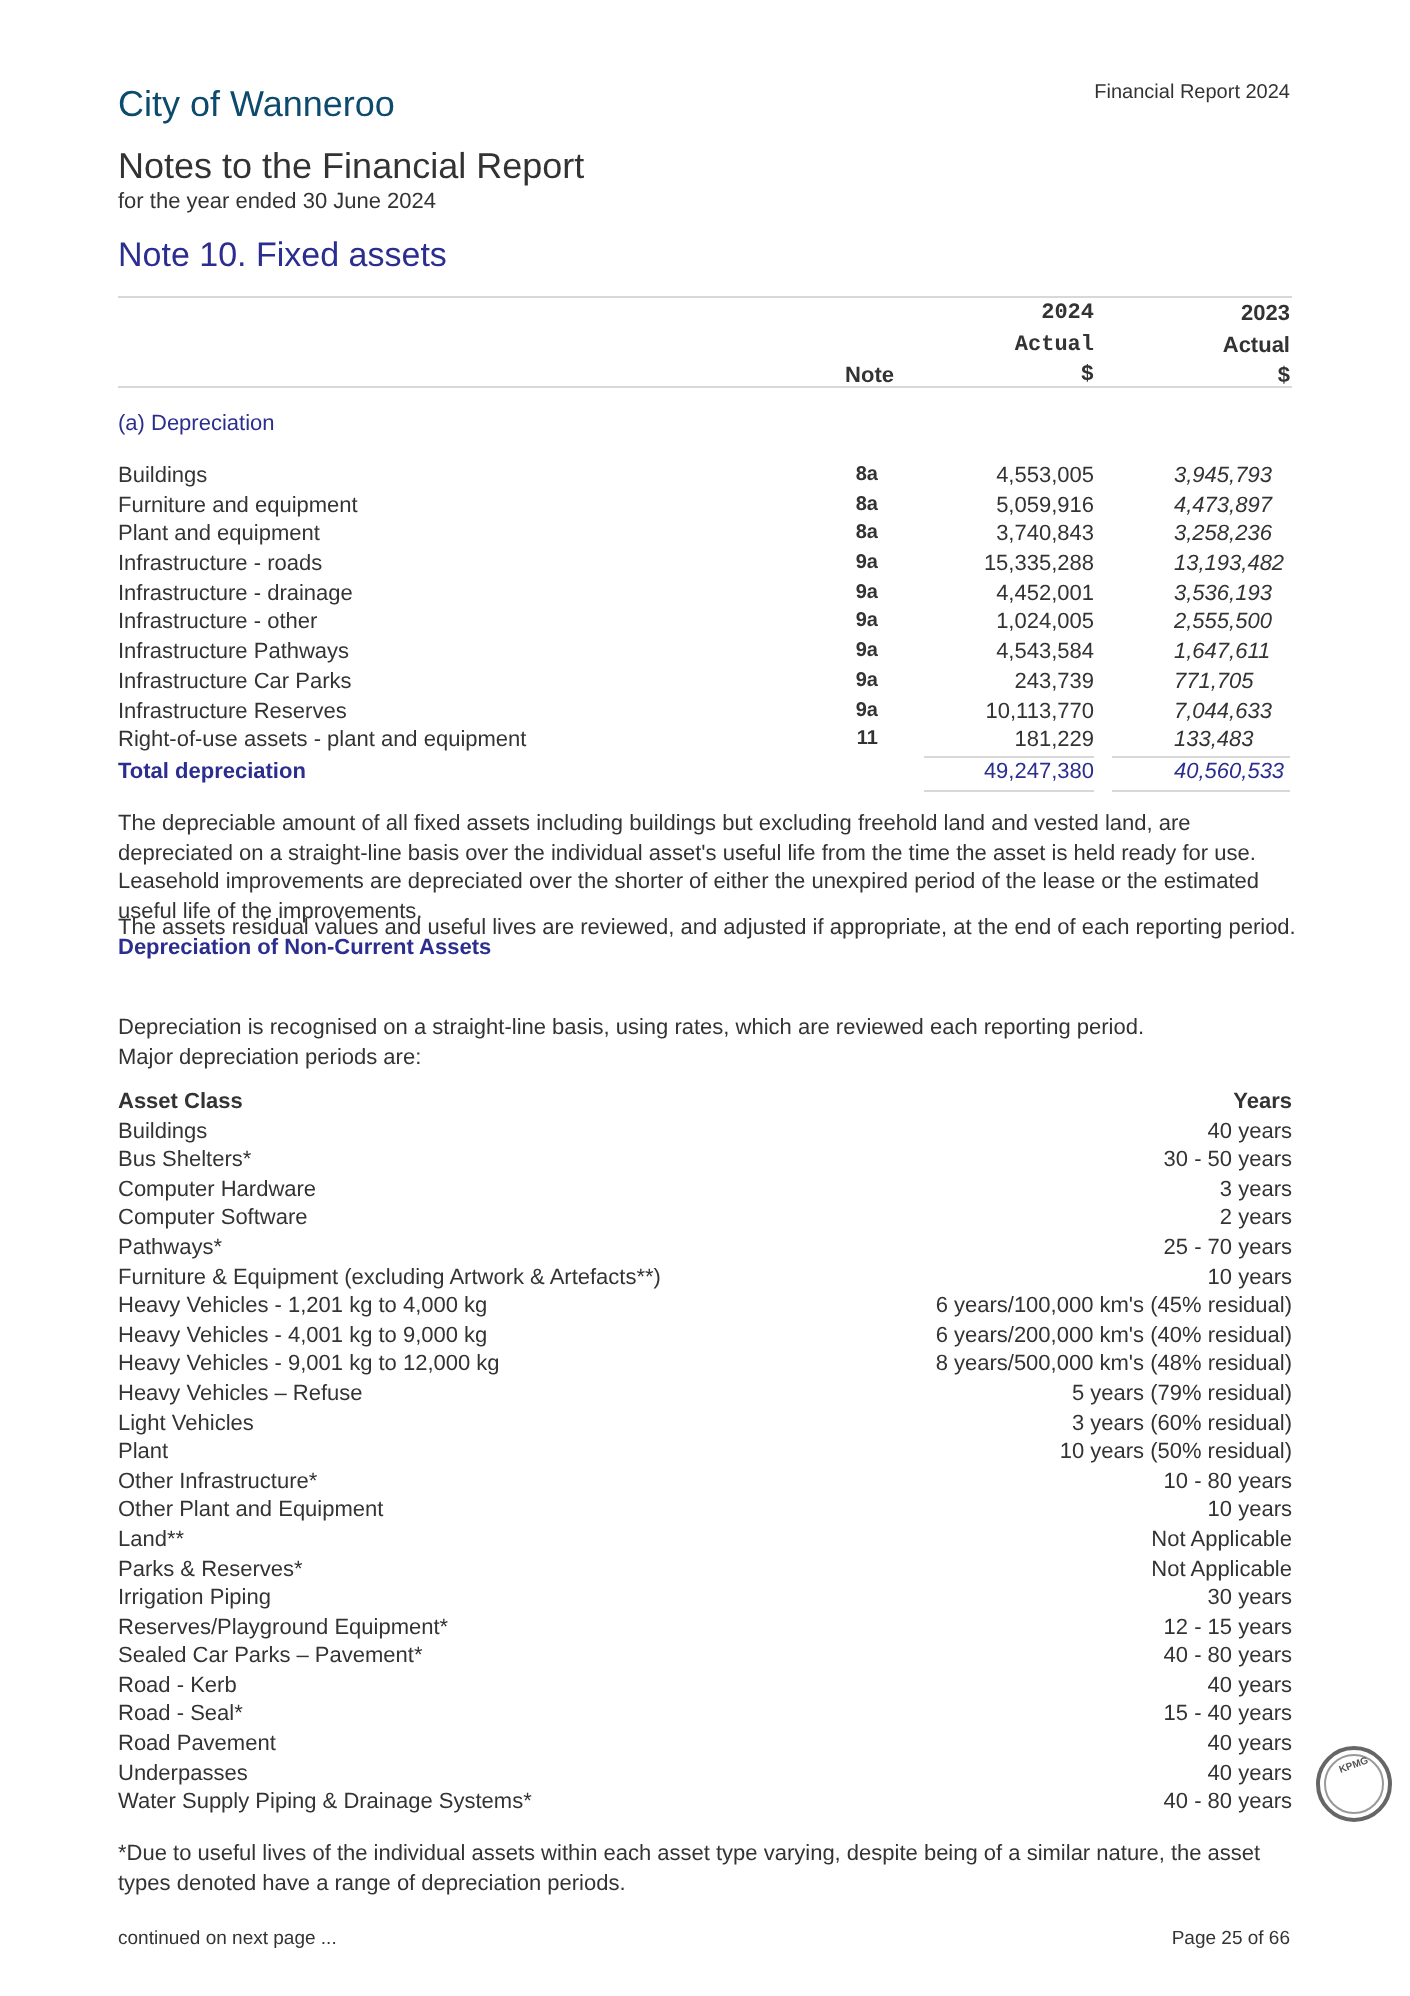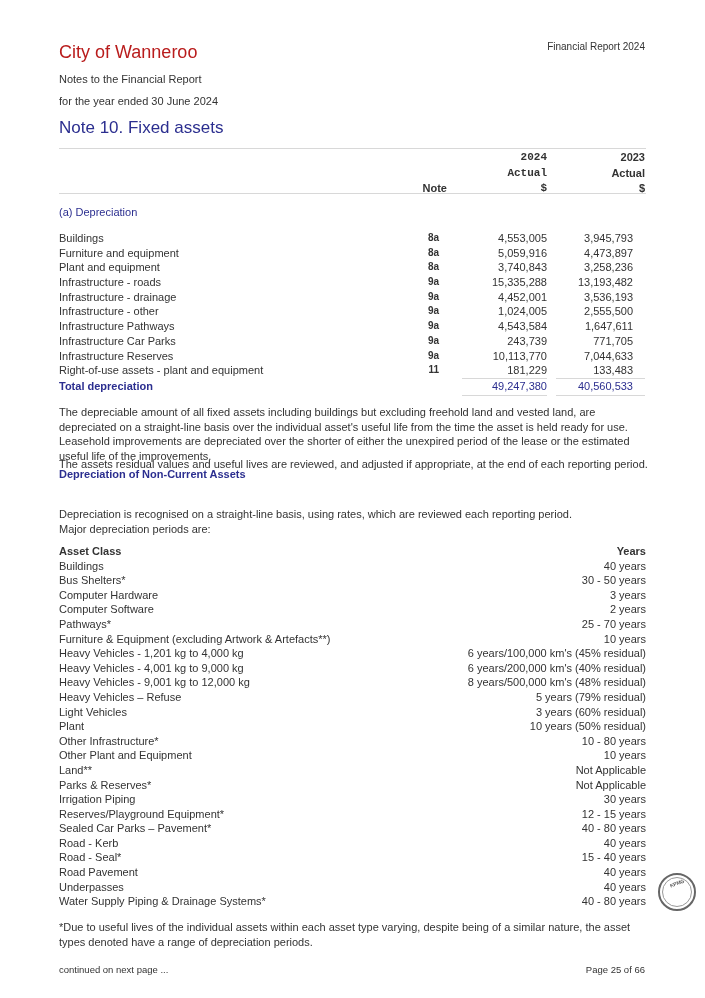--- a/index.html
+++ b/index.html
@@ -1,41 +1,41 @@
 <!DOCTYPE html>
 <html><head>
   <meta charset="utf-8">
   <style>
     html, body { margin: 0; padding: 0; background: #ffffff; }
     body {
       width: 705px; height: 998px; position: relative; overflow: hidden;
       font-family: "Liberation Sans", sans-serif; color: #333333;
     }
     .abs { position: absolute; }
-    .org-name { left: 59px; top: 42px; font-size: 18px; color: #b91c1c; }
+    .org-name { left: 59px; top: 42px; font-size: 18px; color: #0c4a6e; }
     .report-name { right: 60px; top: 41px; font-size: 10px; color: #333; }
-    .notes-title { left: 59px; top: 73px; font-size: 11px; color: #333; }
+    .notes-title { left: 59px; top: 73px; font-size: 18px; color: #333; }
     .notes-sub { left: 59px; top: 95px; font-size: 11px; color: #333; }
     .note-title { left: 59px; top: 118px; font-size: 17px; color: #2b2e8f; }
 
     .rule { left: 59px; width: 587px; height: 1px; background: #d8d8d8; }
 
     .hdr { font-size: 11px; font-weight: bold; color: #333; text-align: right; line-height: 15.5px; }
     .col-note { left: 398px; width: 49px; text-align: right; }
     .col-2024 { left: 470px; width: 77px; text-align: right; }
     .col-2023 { left: 565px; width: 80px; text-align: right; }
 
     .section-label { left: 59px; top: 206px; font-size: 11px; color: #2b2e8f; }
 
     .dep-table { left: 59px; top: 231px; width: 587px; }
     .dep-row { position: relative; height: 14.7px; font-size: 11px; line-height: 14.7px; }
     .dep-row .lbl { position: absolute; left: 0; }
     .dep-row .nt { position: absolute; left: 331px; width: 49px; text-align: right; font-weight: bold; font-size: 10px; }
     .dep-row .v24 { position: absolute; left: 411px; width: 77px; text-align: right; }
-    .dep-row .v23 { position: absolute; left: 494px; width: 80px; text-align: right; }
+    .dep-row .v23 { position: absolute; left: 528px; width: 80px; text-align: left; font-style: italic; }
     .dep-row.total { color: #2b2e8f; }
     .dep-row.total .lbl { font-weight: bold; }
     .total-rule { height: 1px; background: #d8d8d8; }
 
     .para { left: 59px; width: 590px; font-size: 11px; line-height: 14.7px; color: #333; }
     .subhead { left: 59px; top: 468px; font-size: 11px; font-weight: bold; color: #2b2e8f; }
 
     .asset-table { left: 59px; top: 544px; width: 587px; }
     .asset-row { position: relative; height: 14.6px; font-size: 11px; line-height: 14.6px; }
     .asset-row .cls { position: absolute; left: 0; }

